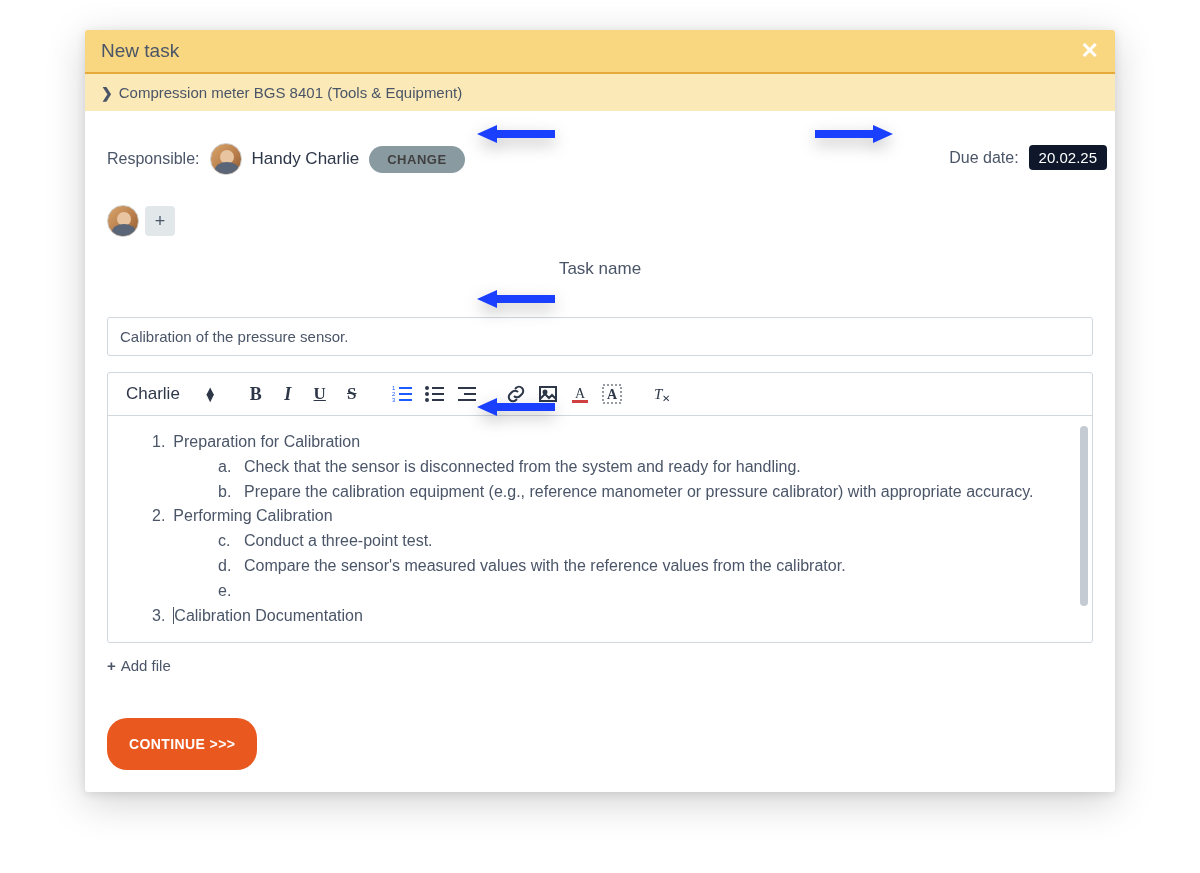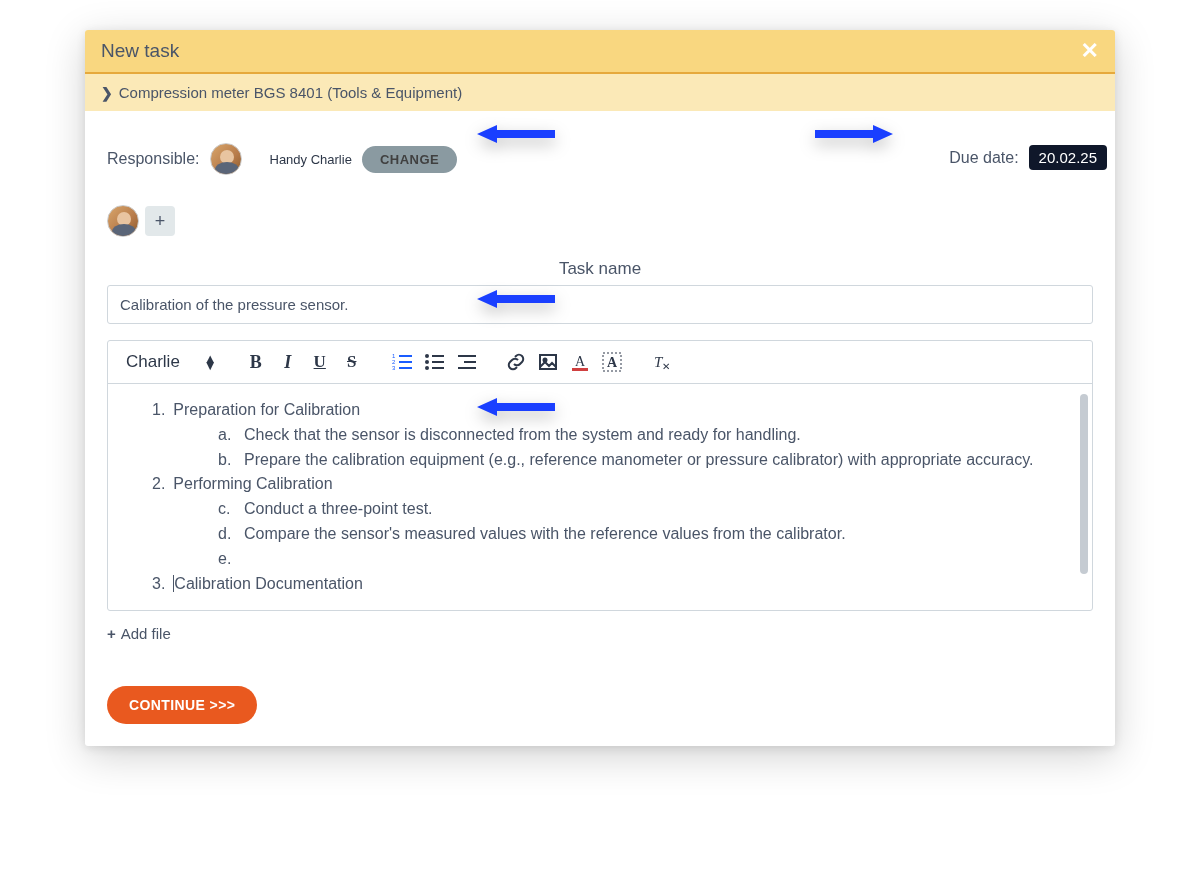--- a/index.html
+++ b/index.html
@@ -72,21 +72,21 @@
     background:#e8c4a0;
     top:6px;left:9px;
   }
   .avatar::after{
     content:"";
     position:absolute;
     width:24px;height:16px;border-radius:50% 50% 0 0;
     background:#5a6578;
     bottom:-4px;left:4px;
   }
-  .resp-name { color: #2d3748; font-size: 13px; font-weight: 500; margin-left:18px; }
+  .resp-name { color: #2d3748; font-size: 17px; font-weight: 500; margin-left:0; }
   .change-btn {
     background: #8a9aa1;
     color: #404040;
     border: none;
     border-radius: 16px;
     padding: 6px 18px;
     font-size: 13px;
     font-weight: 600;
     letter-spacing: 0.5px;
     cursor: pointer;
@@ -122,20 +122,21 @@
   .section-label { color:#4a5568; font-size:17px; margin-bottom:6px;text-align:center; }
   .task-name-input {
     width:100%;
     border:1px solid #d0d7dd;
     border-radius:3px;
     padding:10px 12px;
     font-size:15px;
     color:#4a5568;
     margin-bottom:16px;
     background:#fff;
+    margin-top:32px;
   }
   .editor {
     border:1px solid #d0d7dd;
     border-radius:3px;
     margin-bottom:14px;
   }
   .toolbar {
     display:flex;
     align-items:center;
     gap:0;
@@ -169,21 +170,21 @@
   .scrollbar-fake {
     position:absolute; right:4px; top:10px; width:8px; height:180px;
     background:#c5cbd2; border-radius:4px;
   }
   .add-file { color:#4a5568; font-size:15px; display:flex; align-items:center; gap:5px; cursor:pointer; margin-bottom:44px;}
   .continue-btn {
     background:#e9591f;
     color:#fff;
     border:none;
     border-radius:20px;
-    padding:11px 22px;
+    padding:18px 22px;
     font-size:14px;
     font-weight:700;
     letter-spacing:0.4px;
     cursor:pointer;
   }
   .arrow {
     position:absolute; width:78px; height:22px;
   }
   .arrow svg { width:100%; height:100%; overflow:visible; }
   .arrow-shadow { filter: drop-shadow(0 6px 8px rgba(0,0,0,0.25)); }

